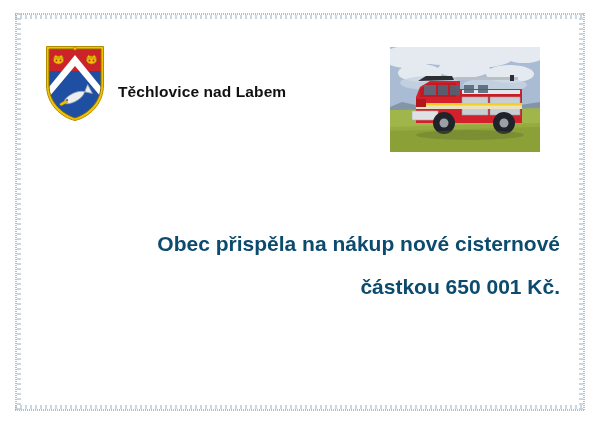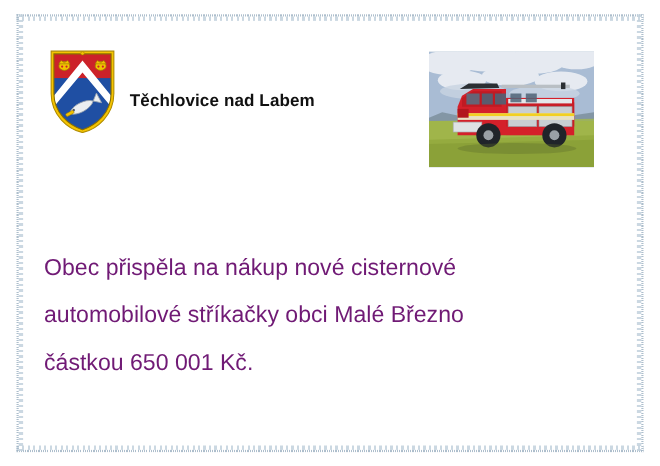--- a/index.html
+++ b/index.html
@@ -110,23 +110,23 @@
     background: #9bb0c6;
   }
   .photo svg { display: block; }
 
   
   .message {
     position: absolute;
     left: 40px;
     top: 222px;
     width: 520px;
-    text-align: left;
-    color: #701a75;
-    font-weight: normal;
+    text-align: right;
+    color: #0c4a6e;
+    font-weight: bold;
     font-size: 21px;
     line-height: 43px;
   }
   .message .line { display: block; white-space: nowrap; }
 </style>
 </head>
 <body>
 
 <div id="slide">
 
@@ -250,17 +250,16 @@
         <circle cx="114" cy="76" r="11" fill="#20242a"></circle>
         <circle cx="114" cy="76" r="4.5" fill="#9aa0a6"></circle>
 
         <ellipse cx="80" cy="88" rx="54" ry="5" fill="#5d6b2c" opacity=".35"></ellipse>
       </g>
     </svg>
   </div>
 
   <div class="message">
     <span class="line">Obec přispěla na nákup nové cisternové</span>
-    <span class="line">automobilové stříkačky obci Malé Březno</span>
     <span class="line">částkou 650 001 Kč.</span>
   </div>
 
 </div>
 
 </body></html>

